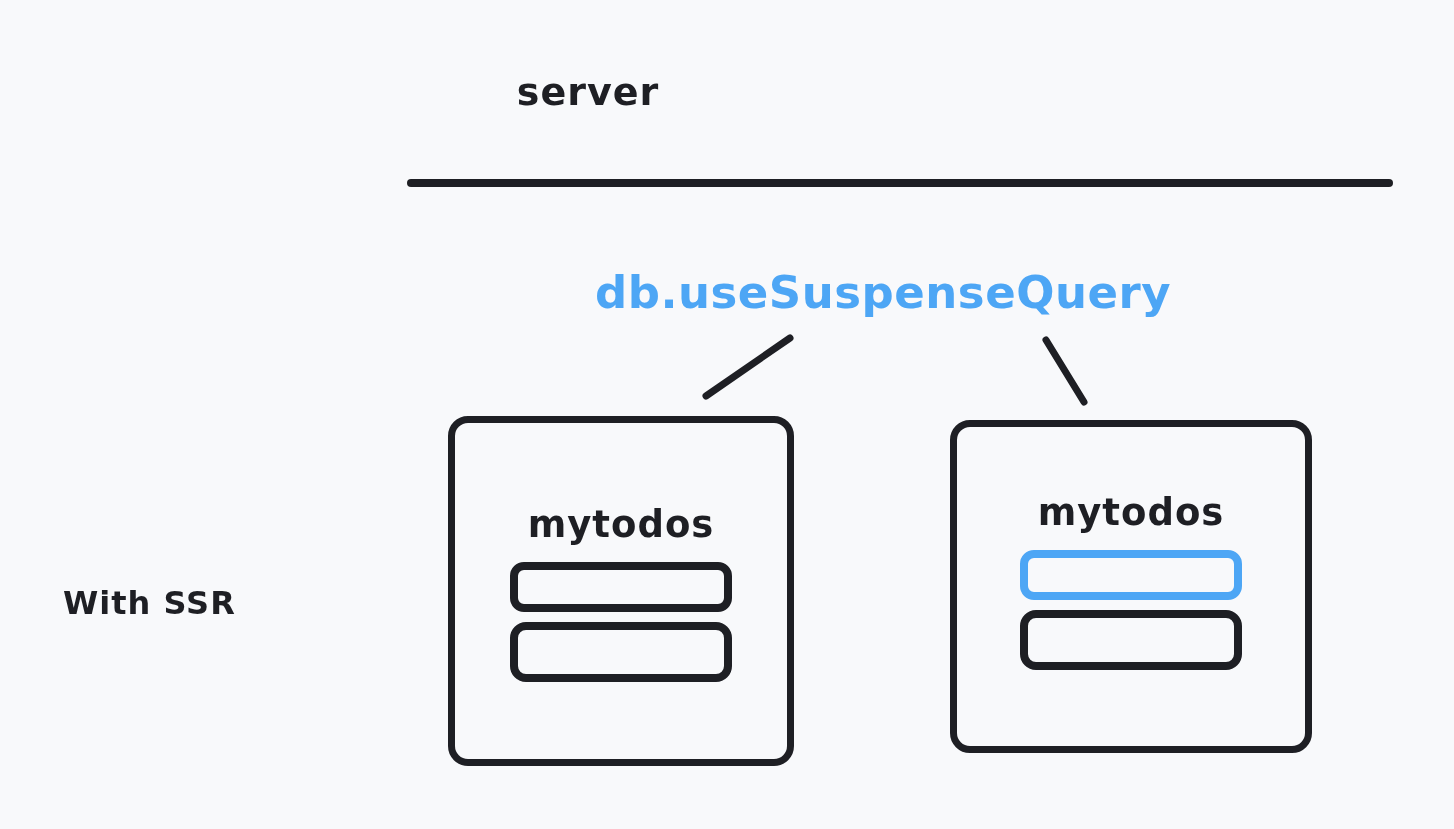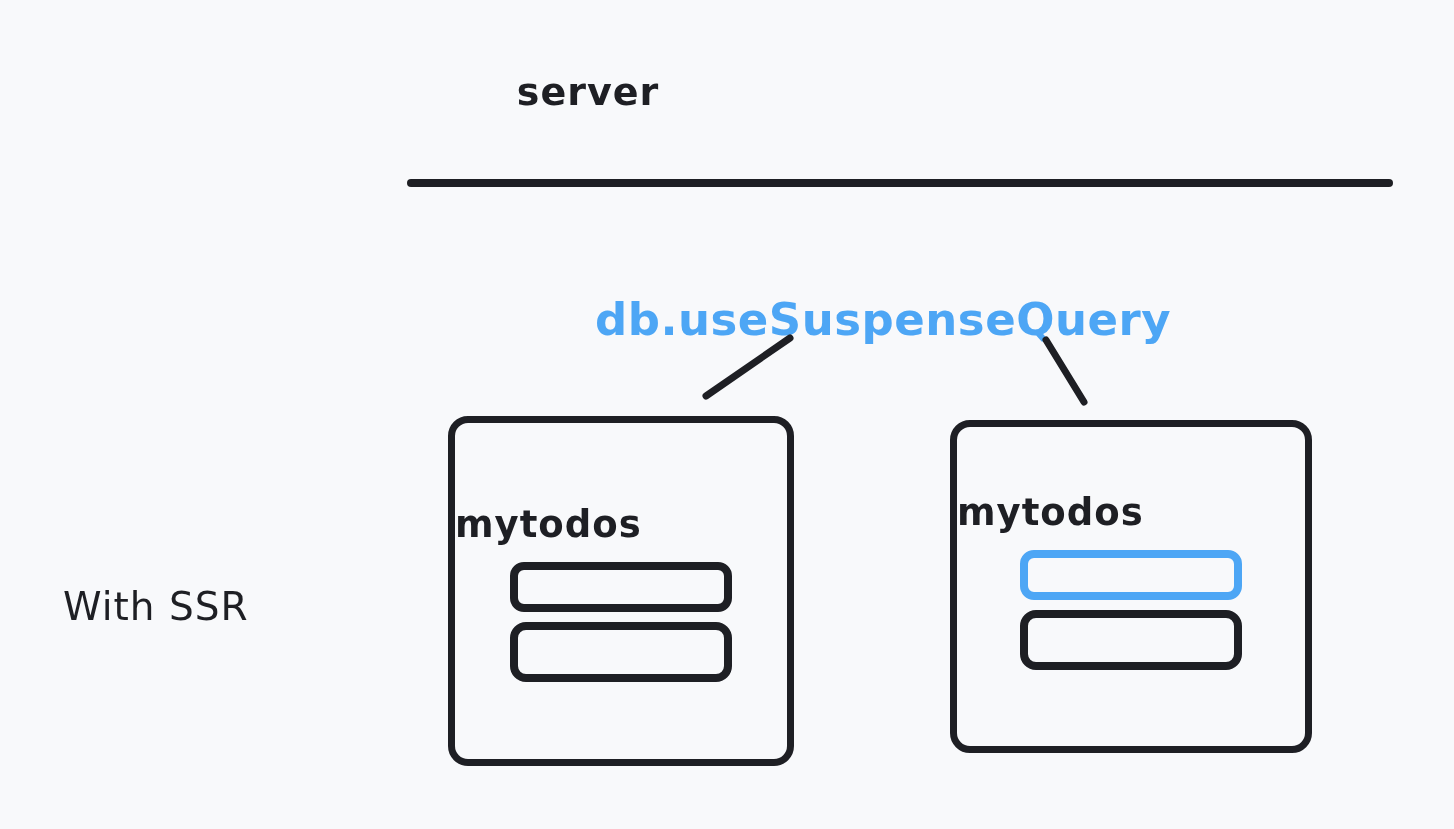--- a/index.html
+++ b/index.html
@@ -38,21 +38,20 @@
   .annotation {
     position: absolute;
     left: 883px;
     top: 266px;
     transform: translateX(-50%);
     font-size: 45px;
     font-weight: bold;
     color: var(--accent, #4da6f5);
     white-space: nowrap;
     letter-spacing: 0.5px;
-    margin-top: 27px;
   }
   .connectors {
     position: absolute;
     left: 0;
     top: 0;
     width: 1454px;
     height: 829px;
     pointer-events: none;
   }
   .connector {
@@ -75,21 +74,21 @@
     padding-top: 80px;
   }
   .browser-box {
     left: 950px;
     top: 420px;
     width: 362px;
     height: 333px;
     padding-top: 64px;
   }
   .box-title {
-    text-align: left;
+    text-align: center;
     font-size: 37px;
     font-weight: bold;
     letter-spacing: 1px;
     margin-bottom: 16px;
   }
   .rows {
     display: flex;
     flex-direction: column;
     align-items: center;
     gap: 10px;
@@ -106,22 +105,22 @@
     height: 60px;
     border-radius: 16px;
   }
   .row-accent {
     border-color: var(--accent, #4da6f5);
   }
   .side-label {
     position: absolute;
     left: 63px;
     top: 584px;
-    font-size: 39px;
-    font-weight: normal;
+    font-size: 32px;
+    font-weight: bold;
     letter-spacing: 1px;
     white-space: nowrap;
     text-align: center;
   }
 </style>
 </head>
 <body>
 
 <div class="canvas">
 

